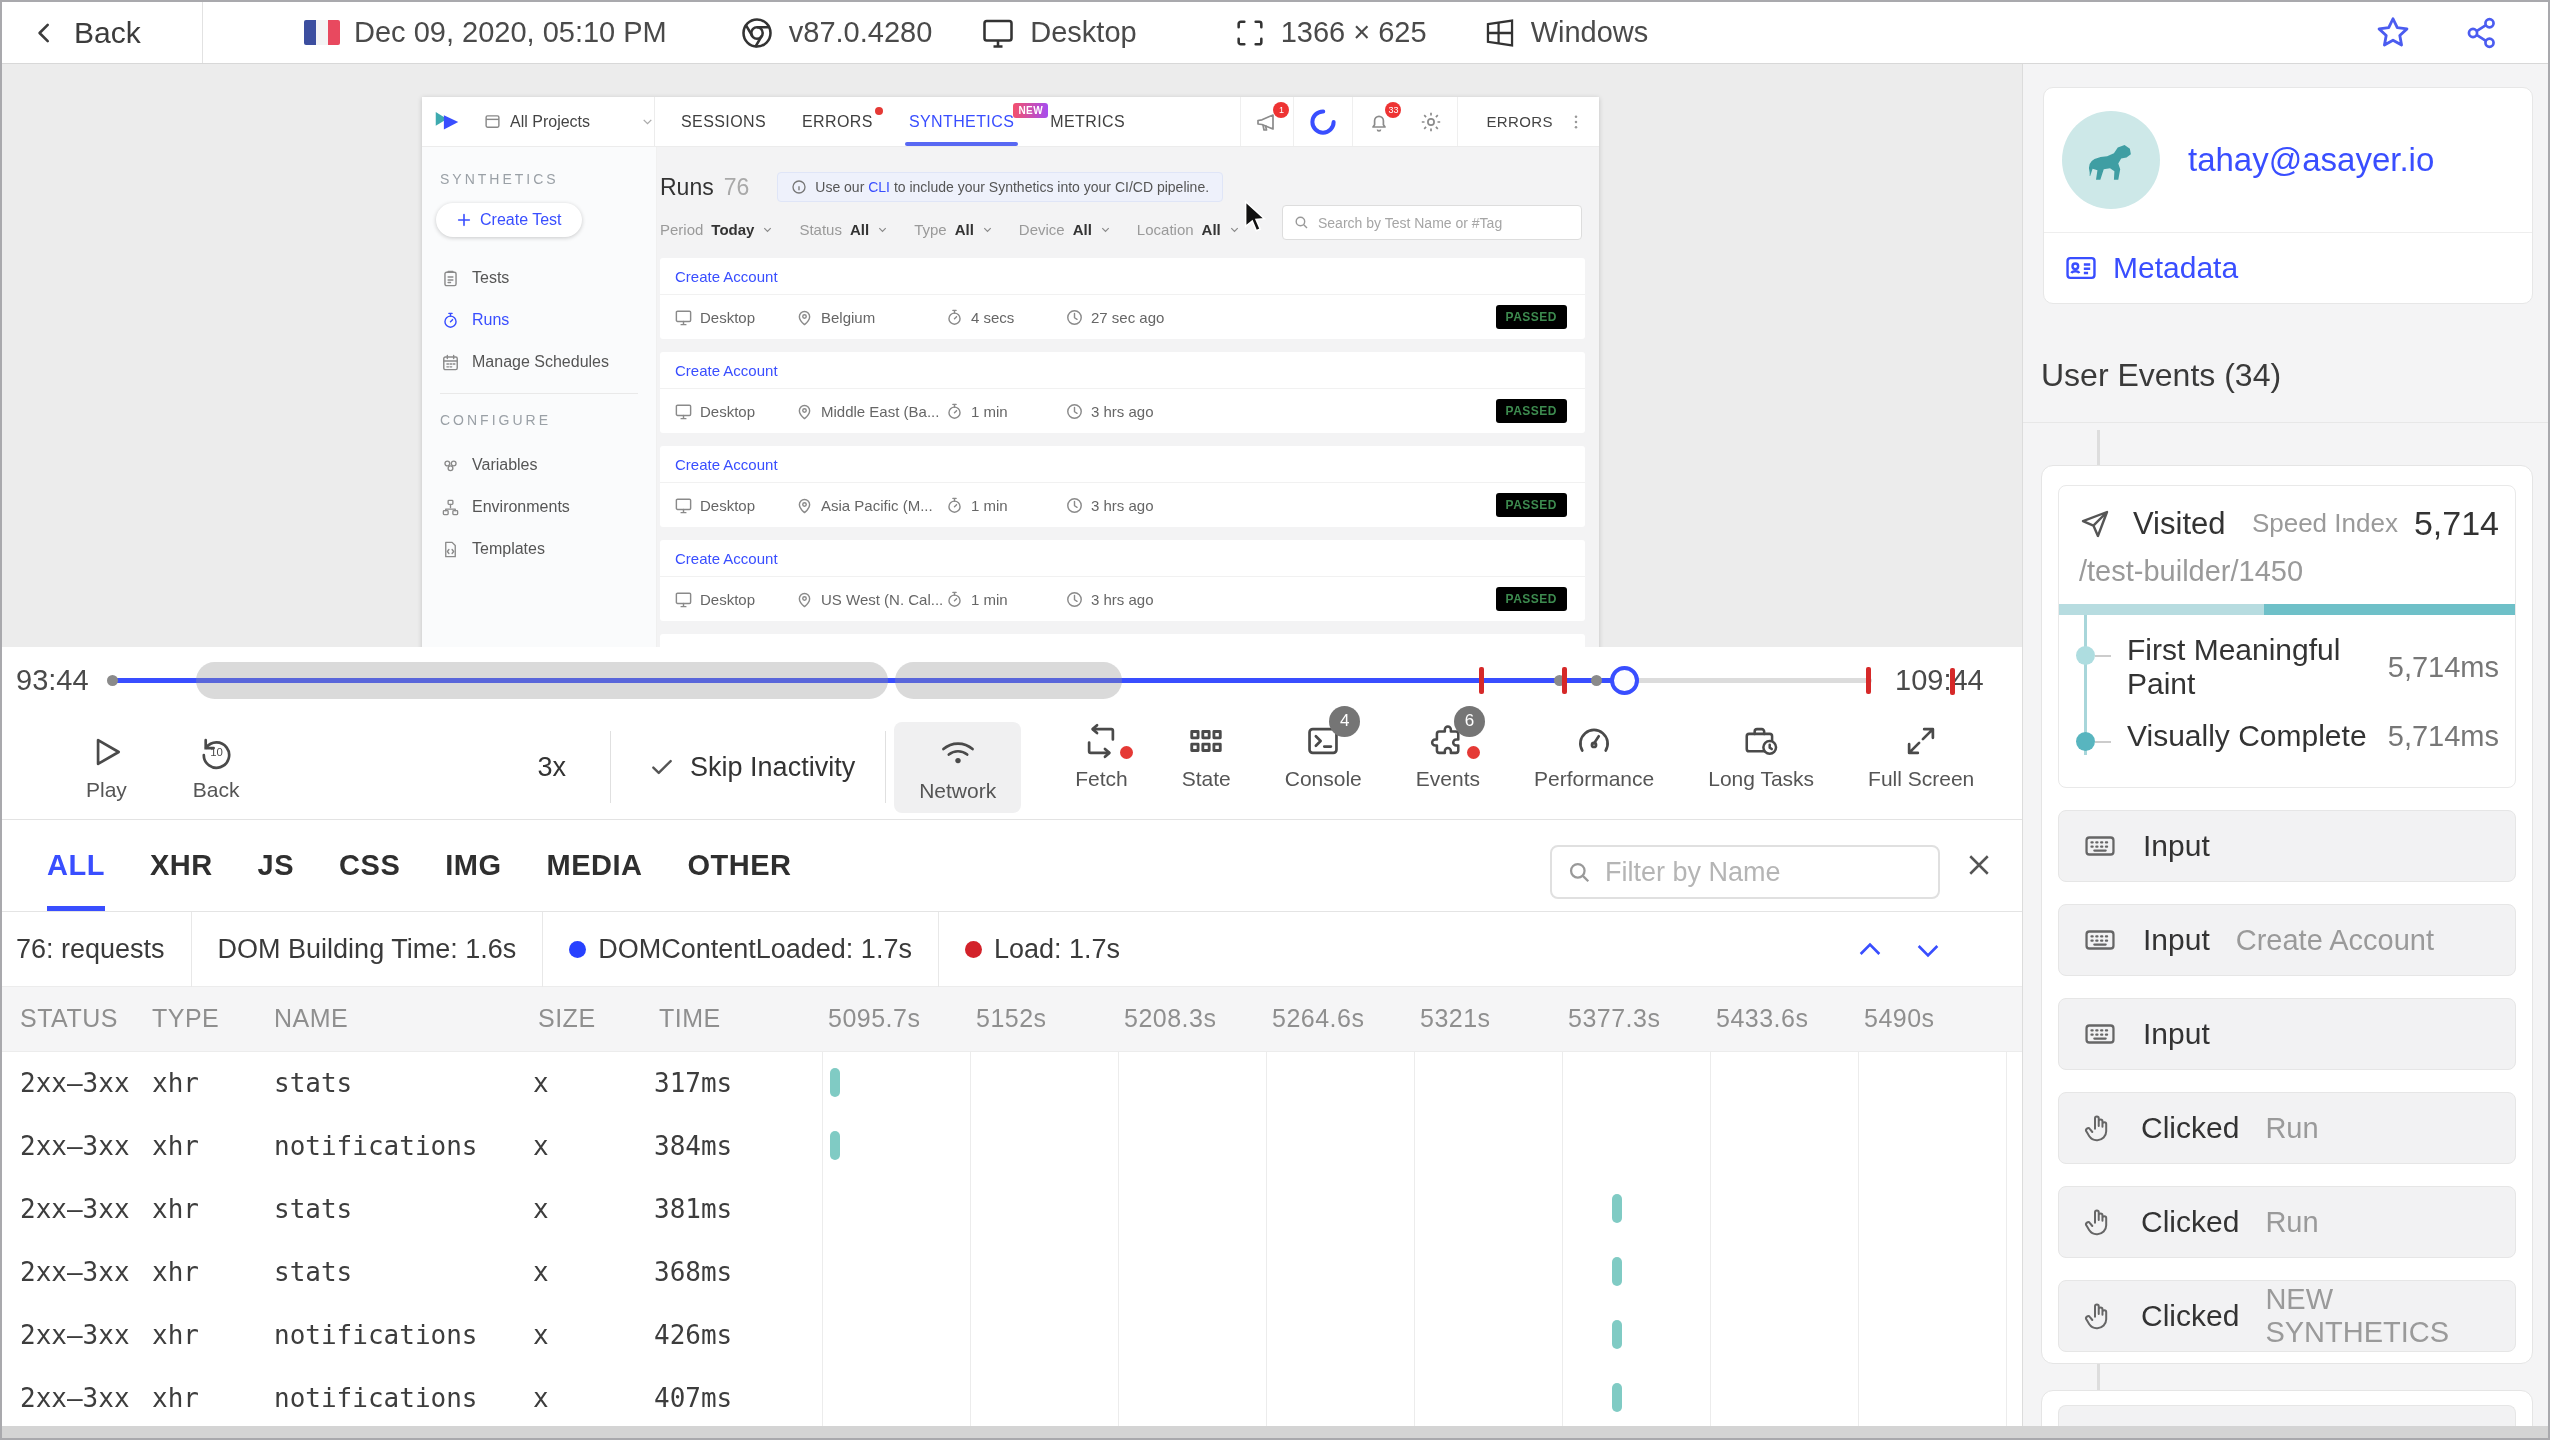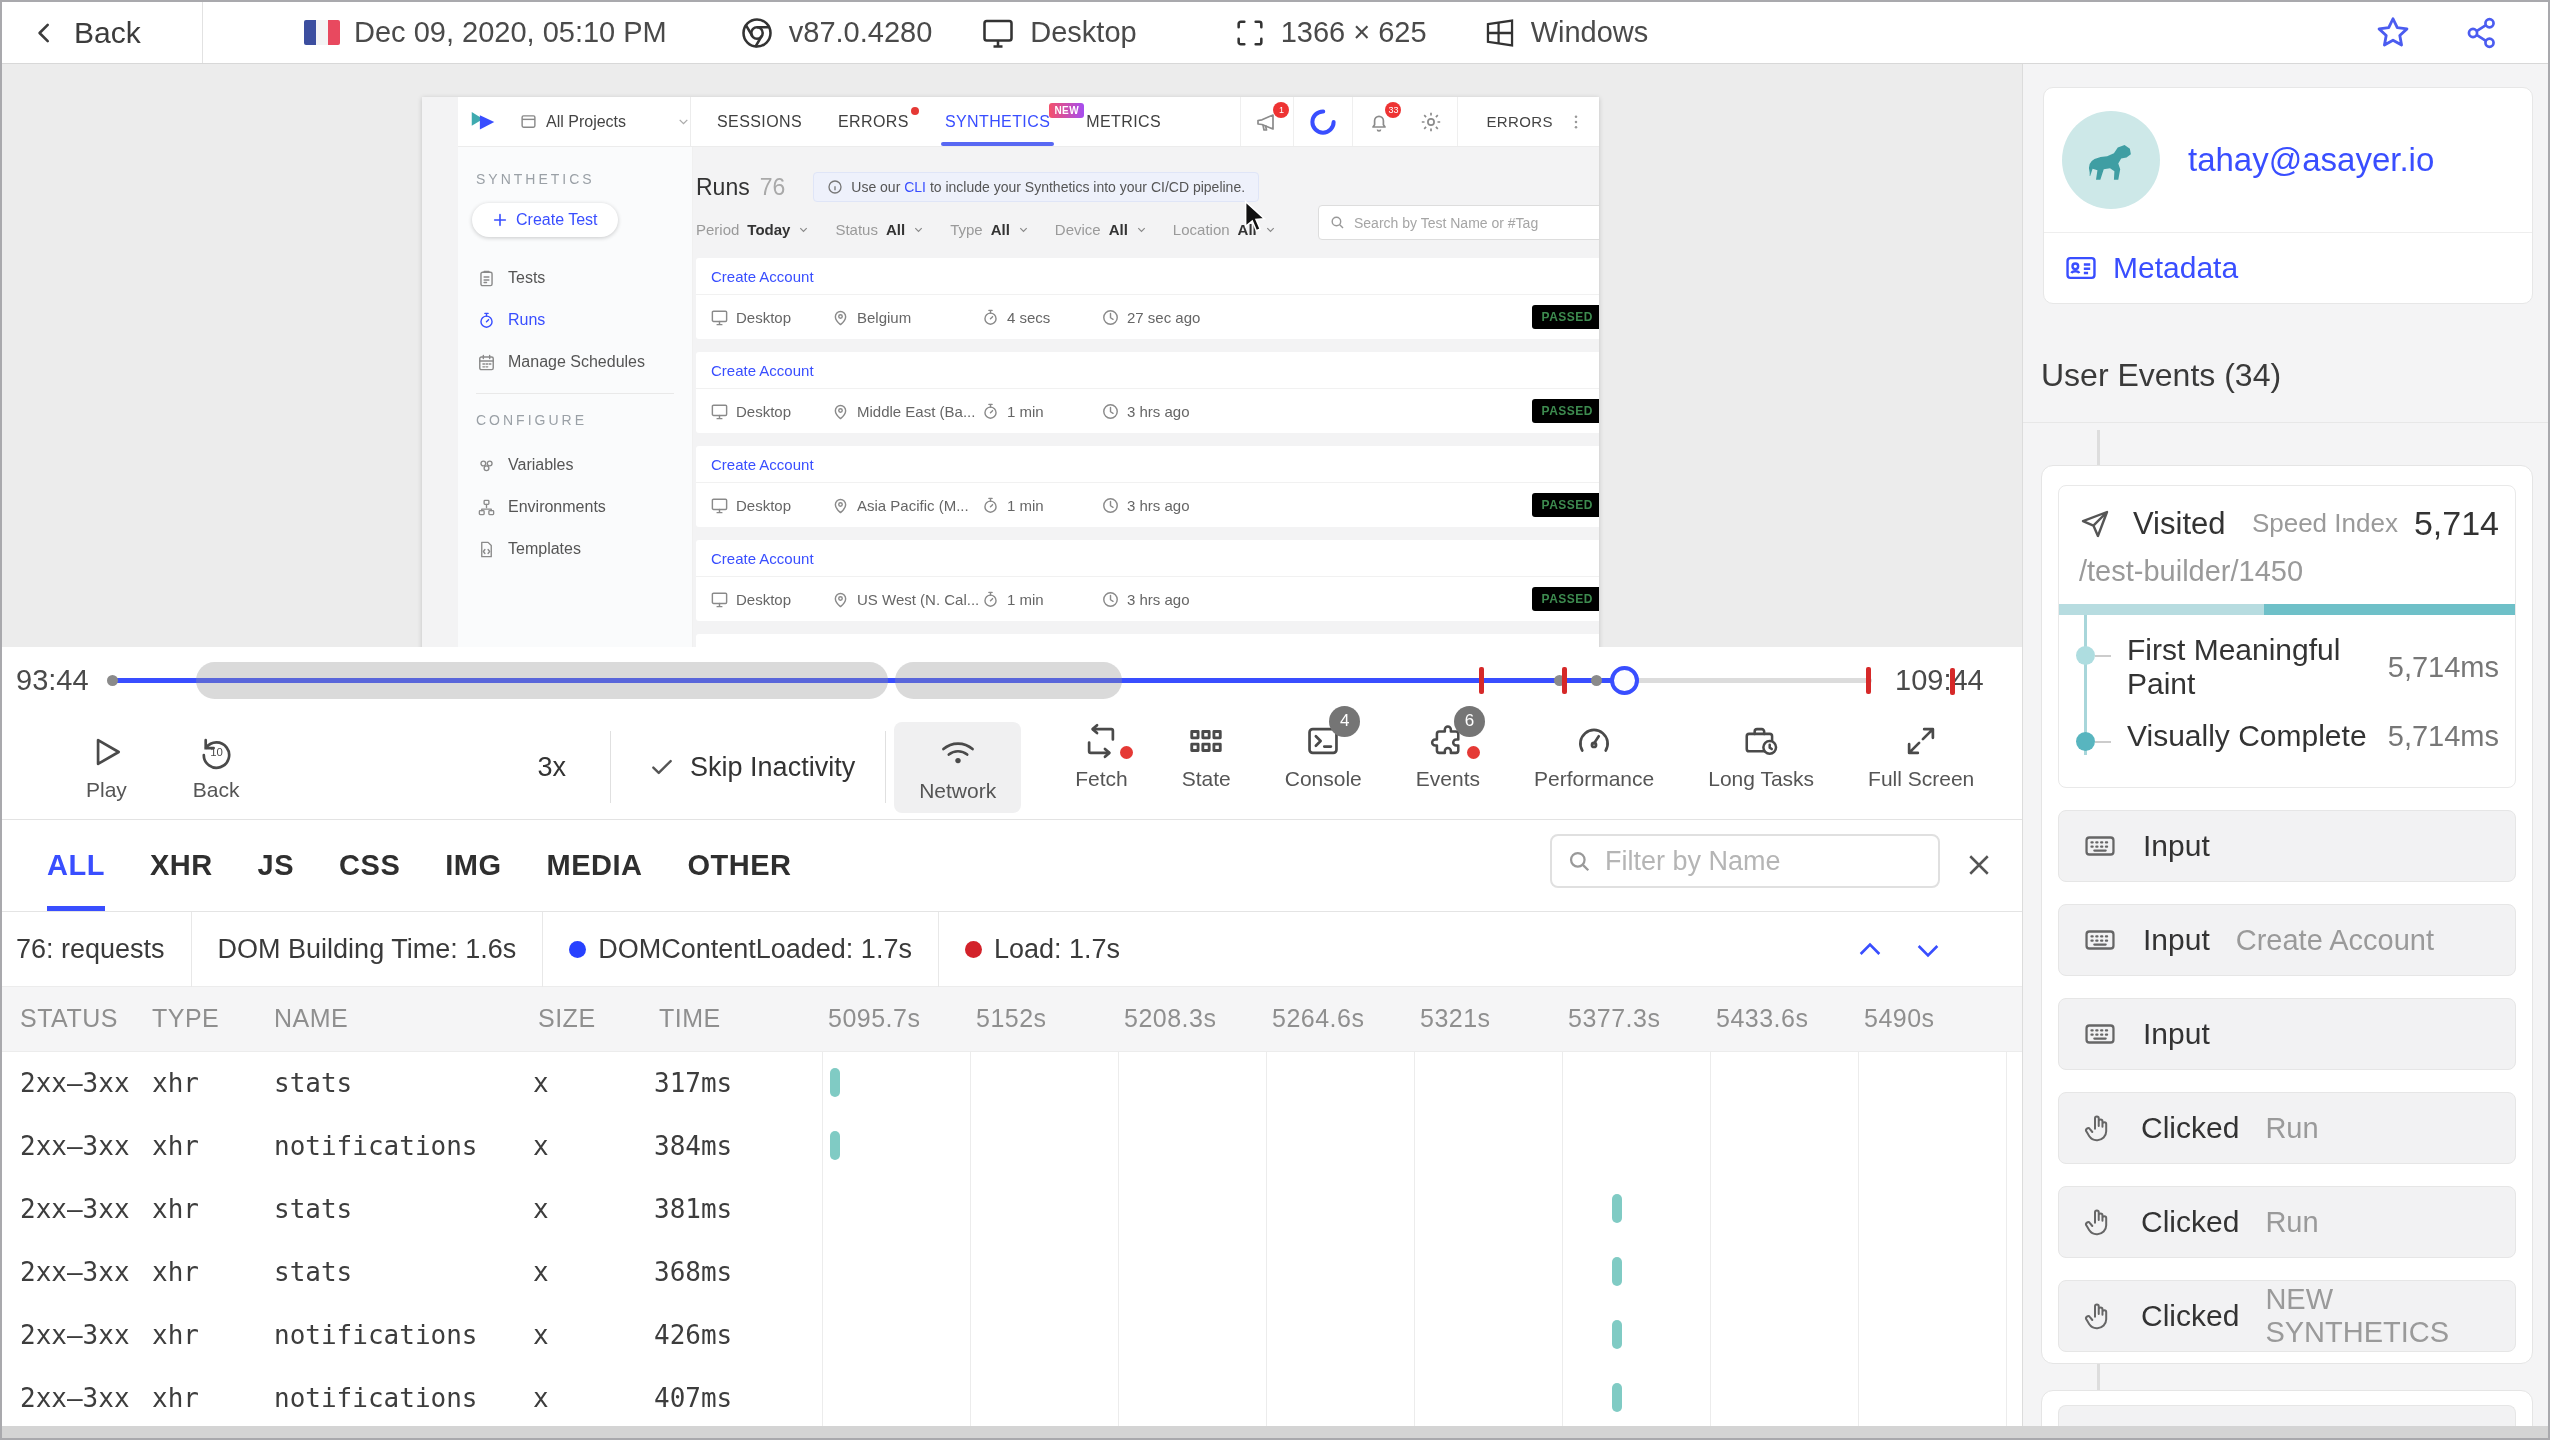--- a/index.html
+++ b/index.html
@@ -13,21 +13,21 @@
   .tb-div { width:1px; height:61px; background:#e2e2e2; }
   .tb-item { display:flex; align-items:center; gap:14px; color:#4a4a4a; font-size:29px; }
   .icn { display:inline-flex; }
   .icn svg { display:block; }
   .flag { width:36px; height:25px; display:flex; border-radius:2px; overflow:hidden; }
   .flag i { flex:1; } .flag .b{background:#3c4e9f}.flag .w{background:#f4f4f4}.flag .r{background:#e8495f}
   .tb-right { margin-left:auto; display:flex; align-items:center; gap:52px; padding-right:48px; color:#4b5cf0; }
 
   
   .stage { position:absolute; top:62px; left:0; width:2020px; height:583px; background:#ececec; overflow:hidden; }
-  .app { position:absolute; left:420px; top:33px; width:1177px; height:560px; background:#f3f3f4; box-shadow:0 1px 5px rgba(0,0,0,.18); font-size:17px;padding-left:36px; }
+  .app { position:absolute; left:420px; top:33px; width:1177px; height:560px; background:#f3f3f4; box-shadow:0 1px 5px rgba(0,0,0,.18); font-size:17px; }
   .app-nav { height:50px; background:#fff; border-bottom:1px solid #ececec; display:flex; align-items:center; position:relative; }
   .app-logo { margin-left:10px; }
   .proj { display:flex; align-items:center; gap:9px; margin-left:22px; color:#444; font-size:16px; width:170px; }
   .proj .caret { margin-left:auto; color:#aaa; }
   .anav-div { width:1px; height:50px; background:#ececec; }
   .app-tabs { display:flex; align-items:center; gap:36px; margin-left:26px; height:100%; }
   .atab { font-size:16px; letter-spacing:.4px; color:#3f3f3f; position:relative; height:100%; display:flex; align-items:center; cursor:pointer; }
   .atab .reddot { position:absolute; top:10px; right:-10px; width:8px; height:8px; border-radius:50%; background:#e53935; }
   .atab.active { color:#394eff; }
   .atab.active::after { content:""; position:absolute; left:-4px; right:-4px; bottom:0; height:4px; background:#5868f3; border-radius:2px; }
@@ -87,21 +87,21 @@
   .pwrap { background:#f0f0f1; border-radius:8px; padding:12px 25px 10px; }
   .panels { display:flex; gap:54px; margin-left:20px; align-items:flex-start; }
   .pbadge { position:absolute; top:-16px; right:-18px; width:31px; height:31px; border-radius:50%; background:#757575; color:#fff; font-size:17px; display:flex; align-items:center; justify-content:center; }
   .pdot { position:absolute; bottom:1px; right:-13px; width:13px; height:13px; border-radius:50%; background:#e53935; }
 
   
   .netpanel { position:absolute; top:818px; left:0; width:2020px; height:610px; background:#fff; }
   .np-tabs { position:absolute; top:0; left:0; right:0; height:92px; border-bottom:1px solid #e4e4e4; display:flex; align-items:stretch; gap:45px; padding-left:45px; }
   .ntab { font-size:29px; color:#2f2f2f; letter-spacing:.5px; font-weight:bold; display:flex; align-items:center; border-bottom:5px solid transparent; padding-top:5px; cursor:pointer; }
   .ntab.active { color:#394eff; border-bottom-color:#394eff; }
-  .filterbox { position:absolute; left:1548px; top:14px; width:390px; height:54px; border:2px solid #e0e0e0; border-radius:8px; display:flex; align-items:center; gap:12px; padding:0 14px; background:#fff; color:#999; }
+  .filterbox { position:absolute; left:1548px; top:25px; width:390px; height:54px; border:2px solid #e0e0e0; border-radius:8px; display:flex; align-items:center; gap:12px; padding:0 14px; background:#fff; color:#999; }
   .filterbox input { border:none; outline:none; width:100%; font-size:27px; color:#444; font-family:inherit; }
   .filterbox input::placeholder { color:#b5b5b5; }
   .np-close { position:absolute; left:1962px; top:30px; color:#555; cursor:pointer; }
   .np-stats { position:absolute; top:92px; left:0; right:0; height:75px; border-bottom:1px solid #ececec; display:flex; align-items:center; font-size:27px; color:#3a3a3a; }
   .stat { display:flex; align-items:center; gap:12px; padding:0 26px; white-space:nowrap; }
   .stat:first-child { padding-left:14px; }
   .sdiv { width:1px; height:75px; background:#e8e8e8; }
   .dot { width:17px; height:17px; border-radius:50%; display:inline-block; }
   .np-chevrons { position:absolute; left:1852px; top:0; height:75px; display:flex; align-items:center; gap:26px; color:#394eff; }
   .np-head { position:absolute; top:167px; left:0; right:0; height:65px; background:#f5f5f6; border-bottom:1px solid #ececec; font-size:25px; color:#8f8f8f; letter-spacing:.5px; }

